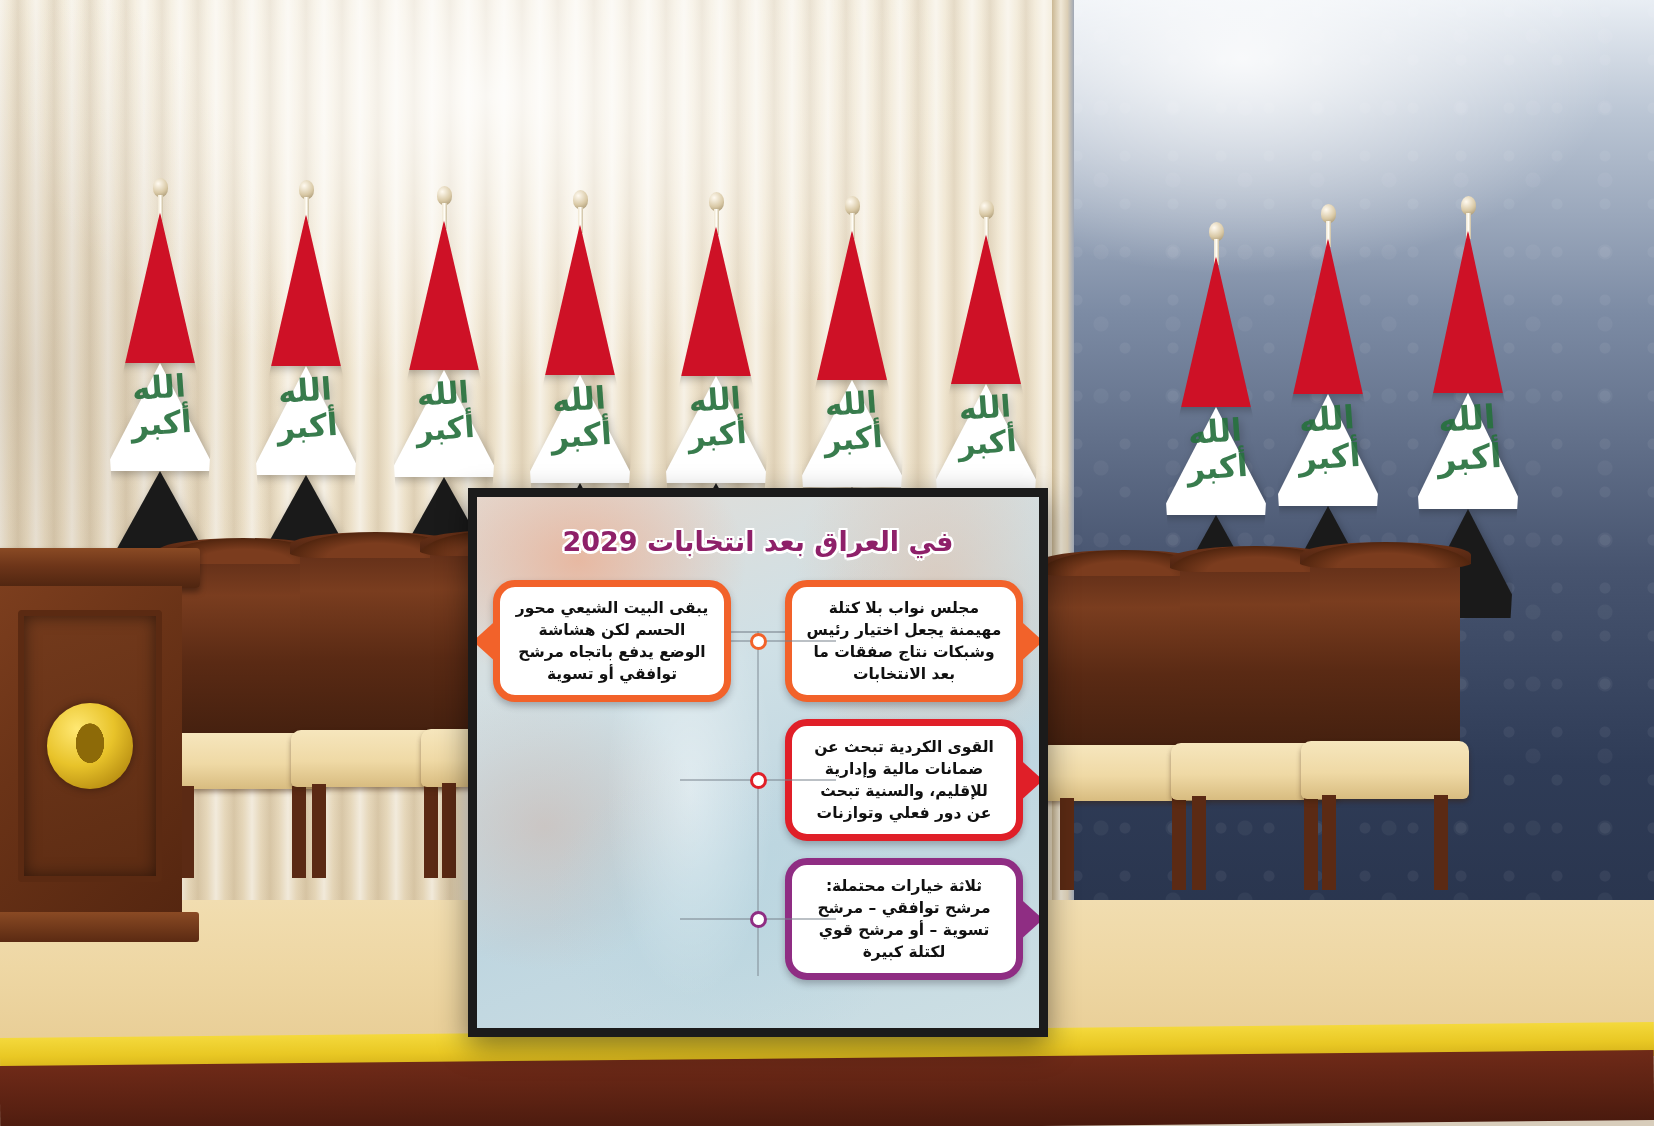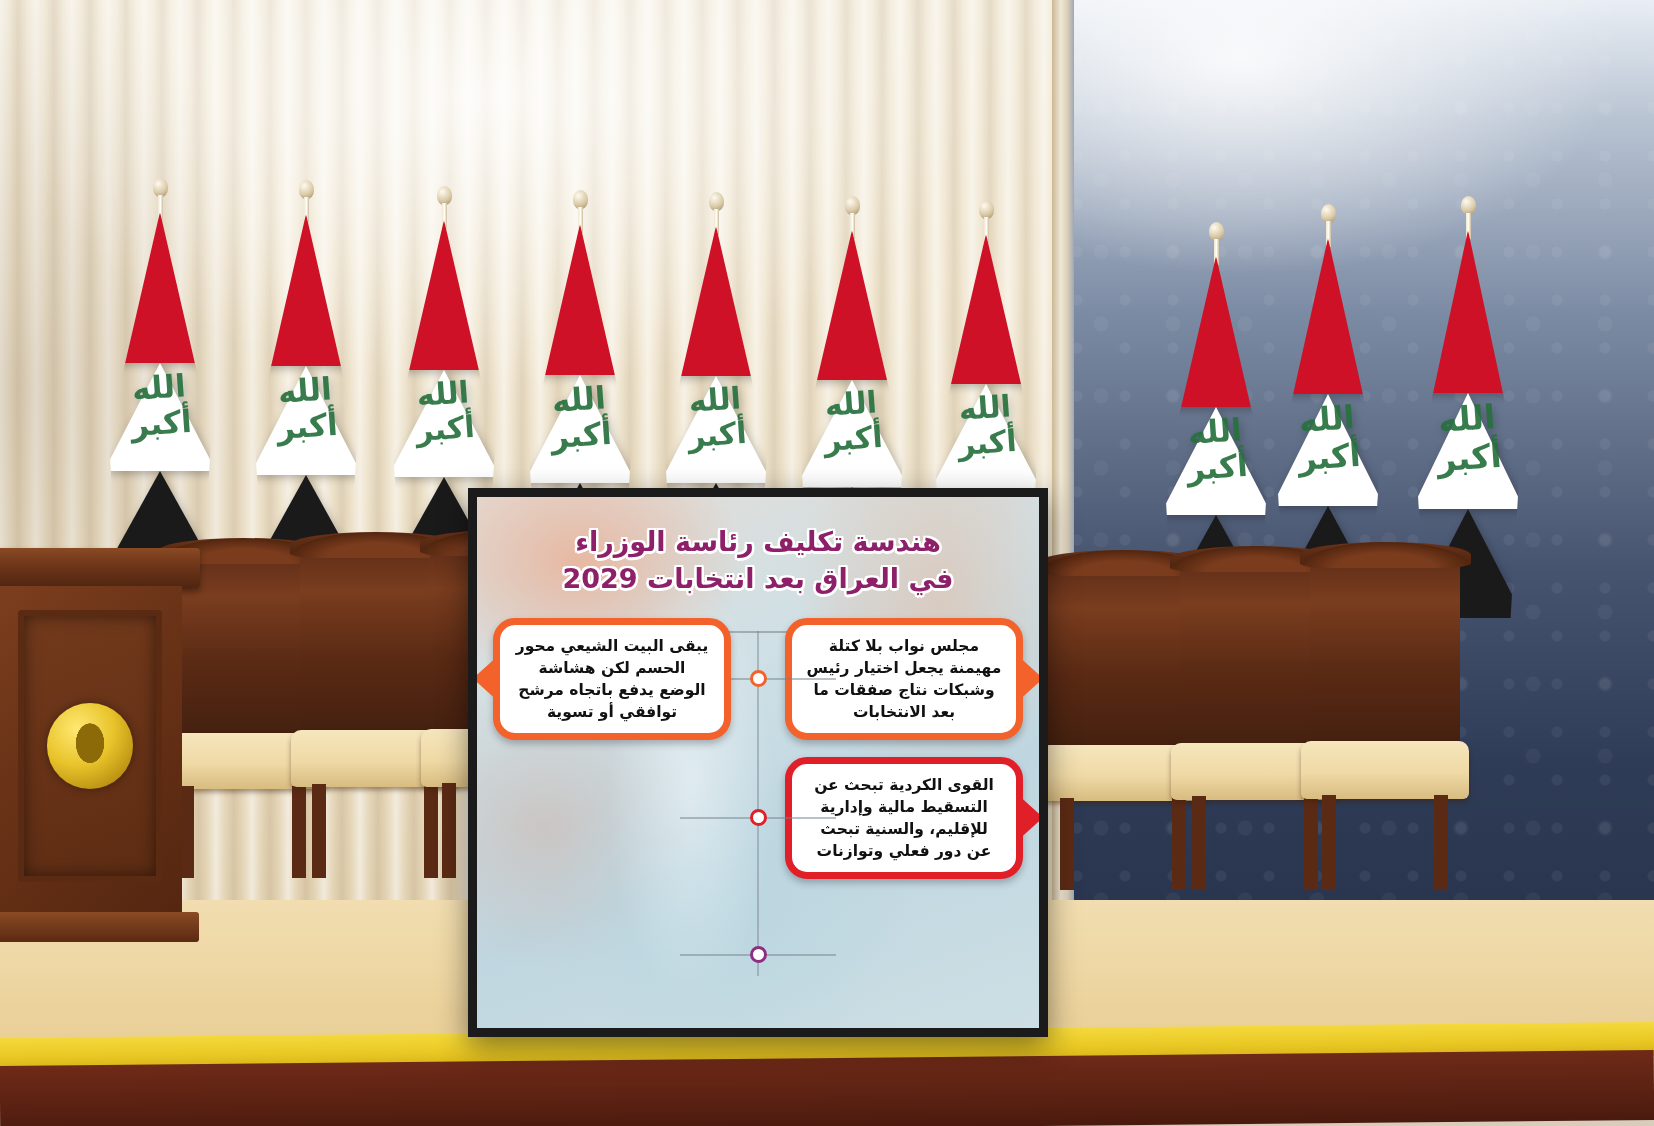--- a/index.html
+++ b/index.html
@@ -409,21 +409,20 @@
       </div>
     </div>
     <div class="podium-base"></div>
   </div>
 </div>
 
 <div id="info-card">
   <div class="wash"></div>
 
   <div class="title-wrap">
-    <div class="title-line">هندسة تكليف رئاسة الوزراء</div>
     <div class="title-line">في العراق بعد انتخابات 2029</div>
   </div>
 
   <div class="hrule"></div>
   <div class="vrule"></div>
 
   <div class="rows">
 
     <div class="row c-orange">
       <div class="bubble right">
@@ -432,27 +431,30 @@
       <div class="connector r"></div>
       <div class="connector l"></div>
       <div class="node"></div>
       <div class="bubble left">
         <p>يبقى البيت الشيعي محور الحسم لكن هشاشة الوضع يدفع باتجاه مرشح توافقي أو تسوية</p>
       </div>
     </div>
 
     <div class="row c-red">
       <div class="bubble right">
-        <p>القوى الكردية تبحث عن التسقيط مالية وإدارية للإقليم، والسنية تبحث عن دور فعلي وتوازنات</p>
+        <p>القوى الكردية تبحث عن ضمانات مالية وإدارية للإقليم، والسنية تبحث عن دور فعلي وتوازنات</p>
       </div>
       <div class="connector r"></div>
       <div class="connector l"></div>
       <div class="node"></div>
     </div>
 
     <div class="row c-purple">
+      <div class="bubble right">
+        <p>ثلاثة خيارات محتملة: مرشح توافقي – مرشح تسوية – أو مرشح قوي لكتلة كبيرة</p>
+      </div>
       <div class="connector r"></div>
       <div class="connector l"></div>
       <div class="node"></div>
     </div>
 
   </div>
 </div>
 
 </body></html>

